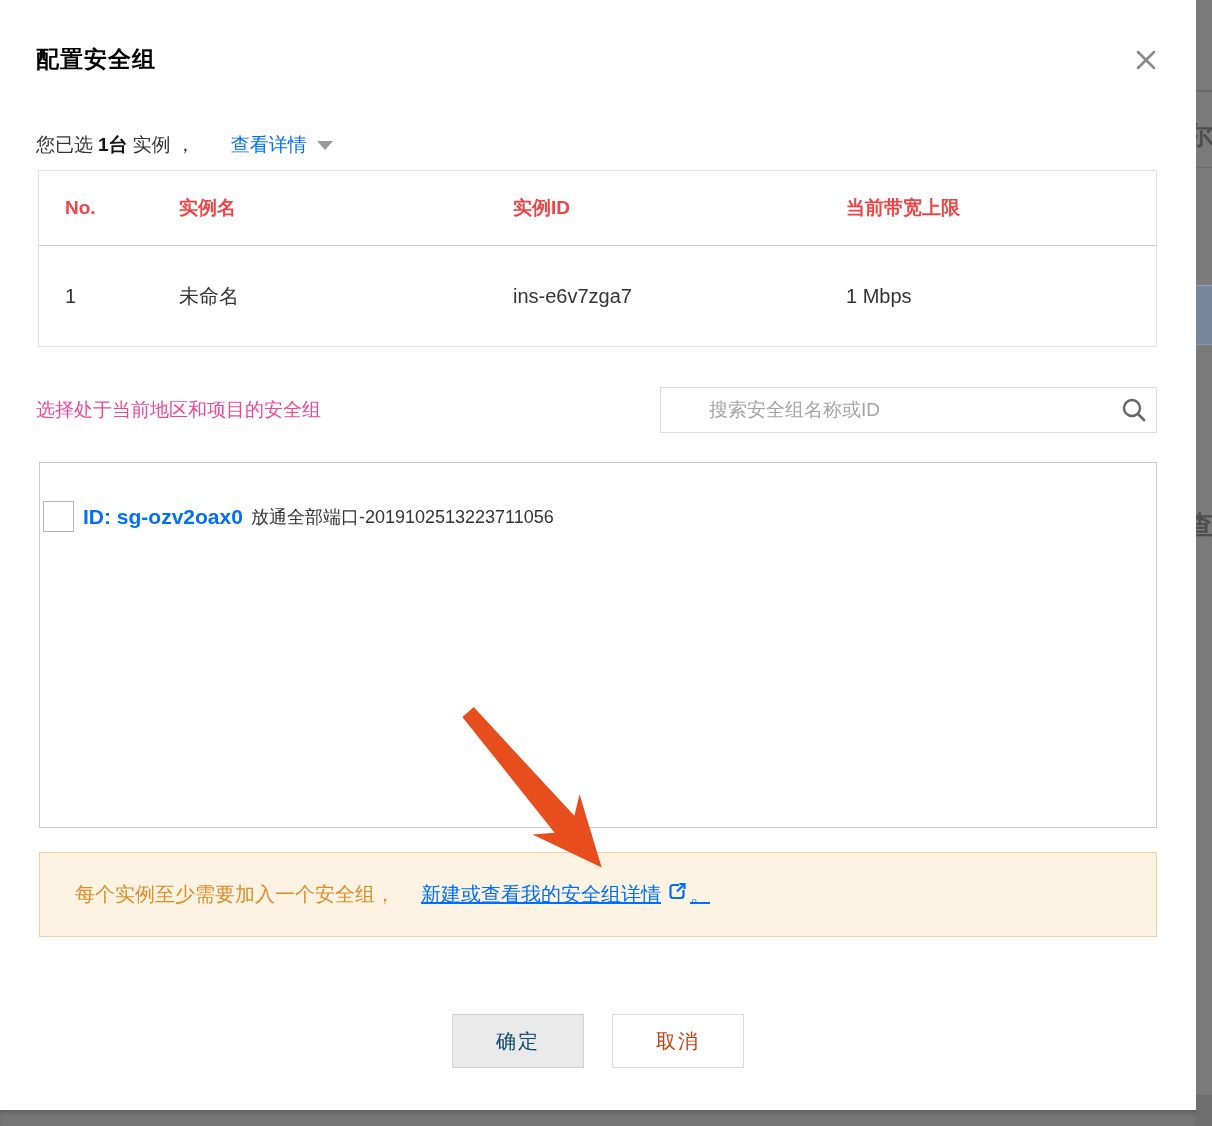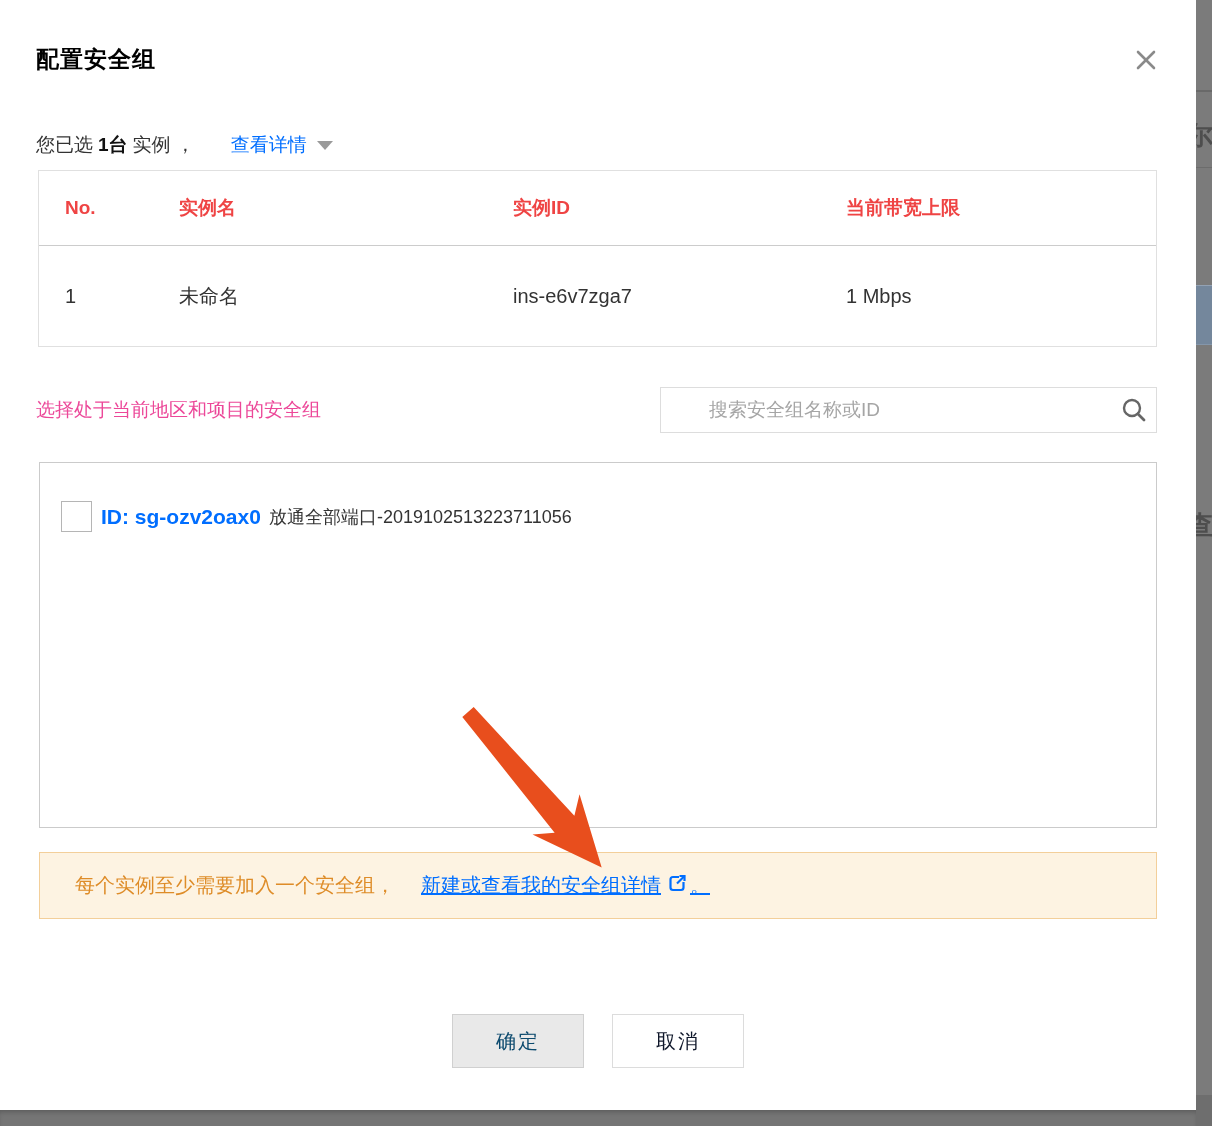--- a/index.html
+++ b/index.html
@@ -99,58 +99,58 @@
   }
   .search-input::placeholder { color: #a5a5a5; opacity: 1; }
   .search-icon { width: 44px; display: flex; justify-content: center; cursor: pointer; }
 
   
   .sg-listbox {
     position: absolute; left: 39px; top: 462px; width: 1118px; height: 366px;
     border: 1px solid #cbcbcb; background: #ffffff;
   }
   .sg-item {
-    position: absolute; left: 21px; top: 38px;
+    position: absolute; left: 3px; top: 38px;
     display: flex; align-items: center;
   }
   .sg-checkbox {
     width: 31px; height: 31px; border: 1px solid #b5b5b5; background: #ffffff;
     cursor: pointer; flex: none;
   }
   .sg-id { color: #006eff; font-size: 21px; font-weight: 600; margin-left: 9px; cursor: pointer; }
   .sg-name { color: #333333; font-size: 18px; margin-left: 8px; }
 
   
   .notice {
-    position: absolute; left: 39px; top: 852px; width: 1118px; height: 67px;
+    position: absolute; left: 39px; top: 852px; width: 1118px; height: 85px;
     background: #fdf3e2; border: 1px solid #f3cf9a;
     display: flex; align-items: center; padding-left: 35px;
     font-size: 20px;
   }
   .notice-text { color: #de8c28; }
   .notice-link {
     color: #006eff; text-decoration: underline; cursor: pointer;
-    margin-left: 26px; display: inline-flex; align-items: flex-end;
+    margin-left: 26px; display: inline-flex; align-items: flex-start;
   }
   .ext-icon { margin-left: 6px; margin-right: 2px; }
   .notice-period { color: #006eff; text-decoration: underline; cursor: pointer; }
 
   
   .btn {
     position: absolute; top: 1014px; width: 132px; height: 54px;
     display: flex; align-items: center; justify-content: center;
     font-size: 20px; letter-spacing: 2px;
   }
   .btn-confirm {
     left: 452px; background: #e9e9e9; border: 1px solid #d0d0d0;
     color: #0c4a6e; cursor: not-allowed;
   }
   .btn-cancel {
     left: 612px; background: #ffffff; border: 1px solid #dcdcdc;
-    color: #0f172a; cursor: pointer;
+    color: #c2410c; cursor: pointer;
   }
 
   
   .arrow-overlay {
     position: absolute; inset: 0; width: 1212px; height: 1126px;
     pointer-events: none; z-index: 5;
   }
 </style>
 </head>
 <body>

